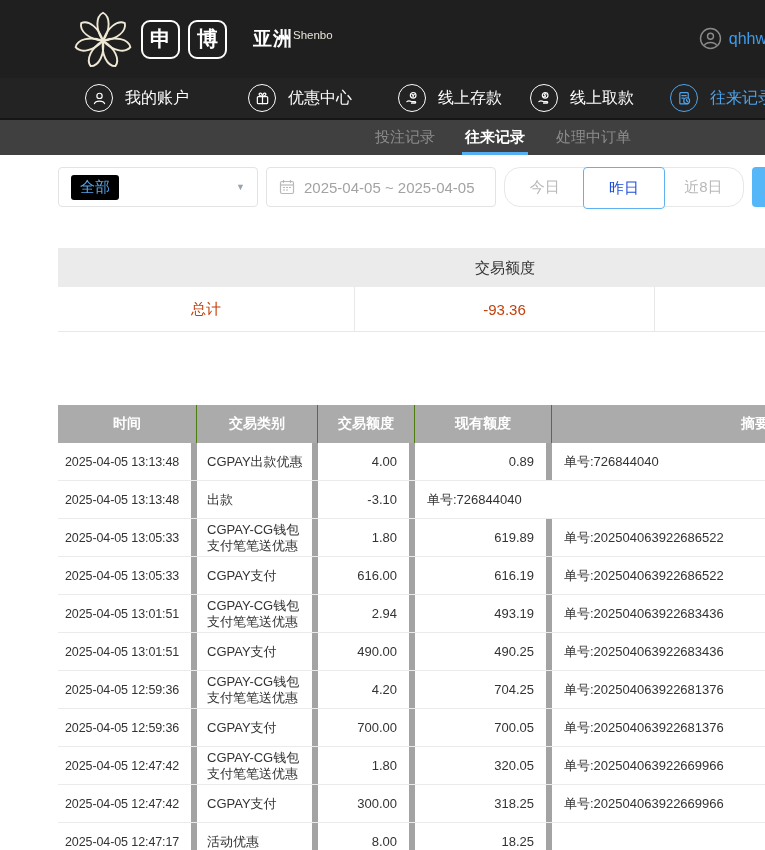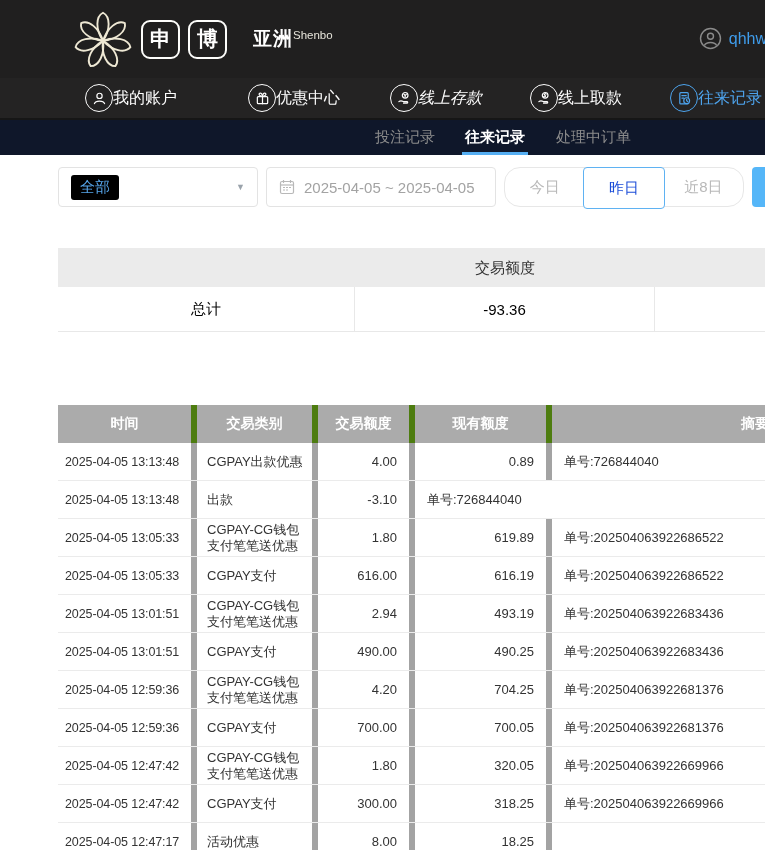--- a/index.html
+++ b/index.html
@@ -13,30 +13,30 @@
   .char-box{width:35px;height:35px;border:2px solid #fdfdfb;border-radius:9px;color:#fff;
             font-size:21px;font-weight:bold;display:flex;align-items:center;justify-content:center;}
   .brand-stack{display:flex;flex-direction:row;line-height:1.05;margin-left:18px;justify-content:space-between;}
   .brand-region{color:#fff;font-size:19px;font-weight:bold;letter-spacing:1px;}
   .brand-latin{color:#e6e4da;font-size:11.5px;}
   .user{position:absolute;right:-2px;top:27px;display:flex;align-items:center;gap:7px;}
   .username{color:#3f9ceb;font-size:16px;white-space:nowrap;}
 
   
   .mainnav{position:absolute;top:78px;left:0;width:765px;height:40px;background:#242323;}
-  .nav-item{position:absolute;top:0;height:40px;display:flex;align-items:center;gap:0;
+  .nav-item{position:absolute;top:0;height:40px;display:flex;align-items:center;gap:12px;
             color:#fdfdfd;font-size:16px;white-space:nowrap;cursor:pointer;}
   .nav-item.active{color:#4da3ec;}
   .icon-circle{width:26px;height:26px;border:1.5px solid currentColor;border-radius:50%;
                display:flex;align-items:center;justify-content:center;flex:0 0 auto;}
   .icon-circle svg{stroke:currentColor;fill:none;stroke-width:1.3;stroke-linecap:round;stroke-linejoin:round;}
   .user svg,.datepicker svg{display:block;}
 
   
-  .subnav{position:absolute;top:118px;left:0;width:765px;height:37px;background:#0f172a;
+  .subnav{position:absolute;top:118px;left:0;width:765px;height:37px;background:#404040;
           border-top:2px solid #161616;box-sizing:border-box;}
   .tab{position:absolute;top:0;height:35px;line-height:33px;color:#8c8c8c;font-size:15px;
        cursor:pointer;box-sizing:border-box;padding:0 3px;}
   .tab.active{color:#ffffff;font-weight:600;border-bottom:3px solid #55aef2;}
 
   
   .filters{position:absolute;top:167px;left:58px;display:flex;gap:8px;}
   .dropdown{width:200px;height:40px;border:1px solid #e3e3e3;border-radius:4px;background:#fff;
             display:flex;align-items:center;position:relative;box-sizing:border-box;cursor:pointer;}
   .chip{margin-left:12px;background:#000000;color:#56a5ea;font-size:15px;padding:3px 9px;border-radius:3px;}
@@ -49,29 +49,29 @@
   .seg{flex:1;text-align:center;line-height:38px;color:#b8b8b8;font-size:15px;cursor:pointer;}
   .seg.active{margin:-1px;height:40px;line-height:40px;background:#fff;border:1px solid #5fb2f2;
               border-radius:4px;color:#1d4ed8;position:relative;z-index:1;}
   .search-btn{width:40px;height:40px;background:#55b6f8;border:none;border-radius:4px;cursor:pointer;}
 
   
   .summary{position:absolute;top:248px;left:58px;width:900px;}
   .summary-head{height:39px;background:#ebebeb;display:grid;grid-template-columns:297px 300px 303px;}
   .sh-cell{line-height:39px;text-align:center;color:#333;font-size:15px;}
   .summary-row{display:grid;grid-template-columns:297px 300px 303px;height:44px;border-bottom:1px solid #e8e8e8;}
-  .s-cell{display:flex;align-items:center;justify-content:center;font-size:15px;color:#000000;
+  .s-cell{display:flex;align-items:center;justify-content:center;font-size:15px;color:#c2410c;
           border-right:1px solid #e8e8e8;}
   .s-cell.last{border-right:none;}
 
   
   .table{position:absolute;top:405px;left:58px;width:900px;color:#333;}
   .t-head{display:grid;grid-template-columns:139px 121px 97px 137px 406px;background:#ababab;height:38px;}
   .th-cell{color:#fff;font-weight:bold;font-size:14px;display:flex;align-items:center;
-           justify-content:center;border-right:6px solid #4d7c0f;box-sizing:border-box;}
+           justify-content:center;border-right:1px solid #4d7c0f;box-sizing:border-box;}
   .th-cell:last-child{border-right:none;}
   .t-row{display:grid;grid-template-columns:139px 121px 97px 137px 406px;height:38px;
          border-bottom:1px solid #ebebeb;box-sizing:border-box;}
   .td{display:flex;align-items:center;border-right:6px solid #a3a3a3;box-sizing:border-box;
       padding:2px 8px;font-size:13px;overflow:hidden;}
   .td.c0{font-size:12.5px;white-space:nowrap;padding-left:7px;padding-right:2px;letter-spacing:-0.1px;}
   .td.c1{line-height:16px;padding-left:10px;padding-right:6px;}
   .td.c2,.td.c3{justify-content:flex-end;padding-right:12px;}
   .td.c4{padding-left:12px;border-right:none;}
 </style>
@@ -126,21 +126,21 @@
         <span class="icon-circle">
           <svg width="15" height="15" viewBox="0 0 16 16">
             <rect x="2.5" y="6" width="11" height="7.5" rx="1"></rect>
             <line x1="8" y1="6" x2="8" y2="13.5"></line>
             <path d="M8 6C5 5.5 3.5 3.5 5 2.5S8 3.5 8 6z"></path>
             <path d="M8 6c3-.5 4.5-2.5 3-3.5S8 3.5 8 6z"></path>
           </svg>
         </span>
         <span>优惠中心</span>
       </div>
-      <div class="nav-item" style="left: 390px; font-style: italic;">
+      <div class="nav-item" style="left: 398px;">
         <span class="icon-circle">
           <svg width="15" height="15" viewBox="0 0 16 16">
             <circle cx="8.7" cy="4.6" r="3"></circle>
             <path d="M7.4 3.4l1.3 1.6 1.3-1.6M8.7 5v1.4"></path>
             <path d="M2 11.3c2-1.8 3.5-.8 5 0h3.5c1.2 0 1.2 1.7 0 1.7H7"></path>
           </svg>
         </span>
         <span>线上存款</span>
       </div>
       <div class="nav-item" style="left: 530px;">

